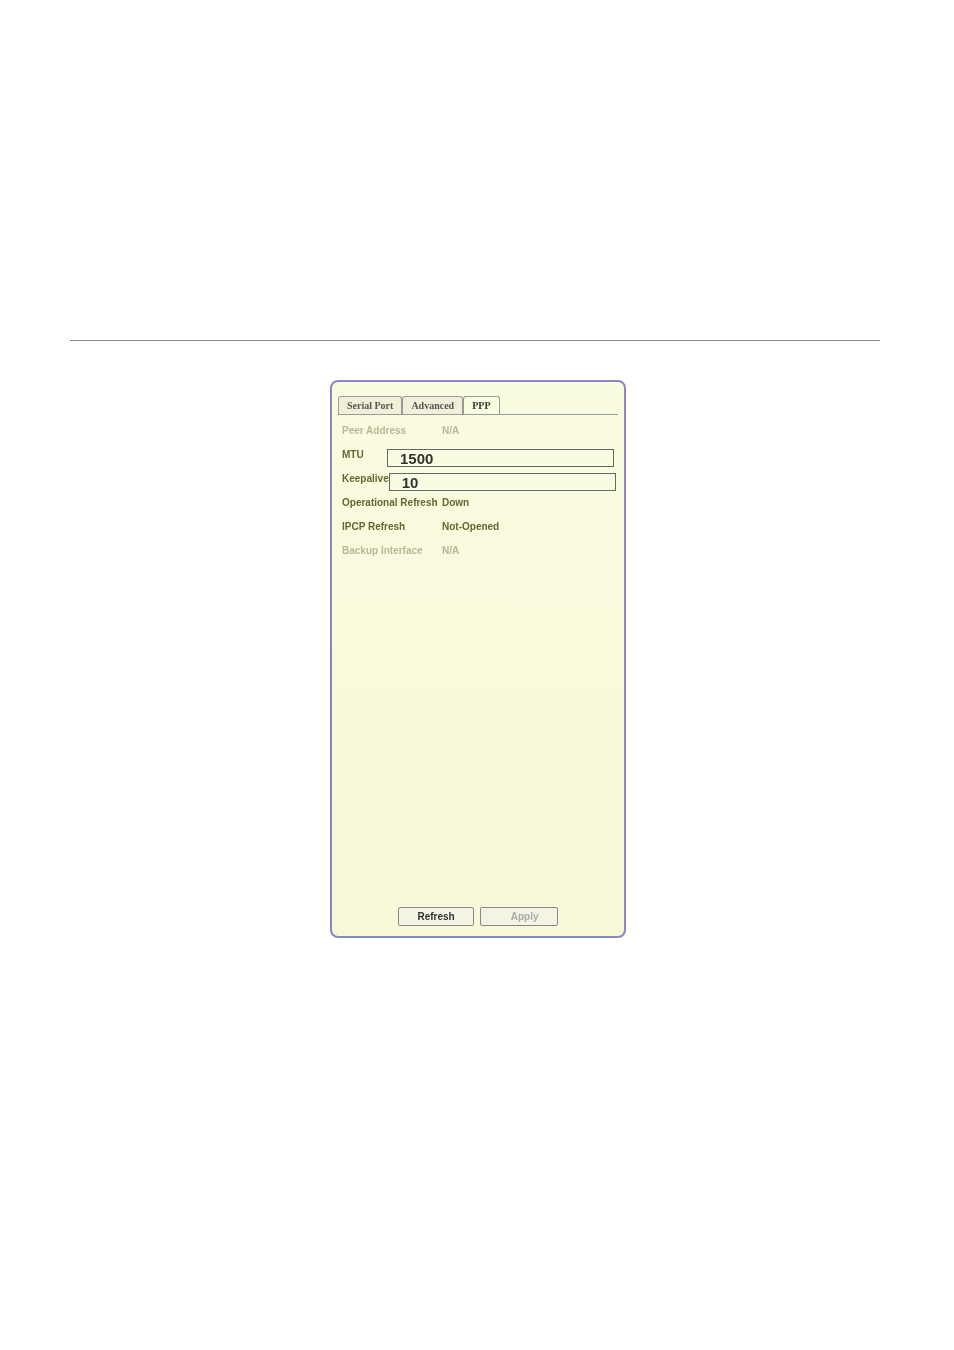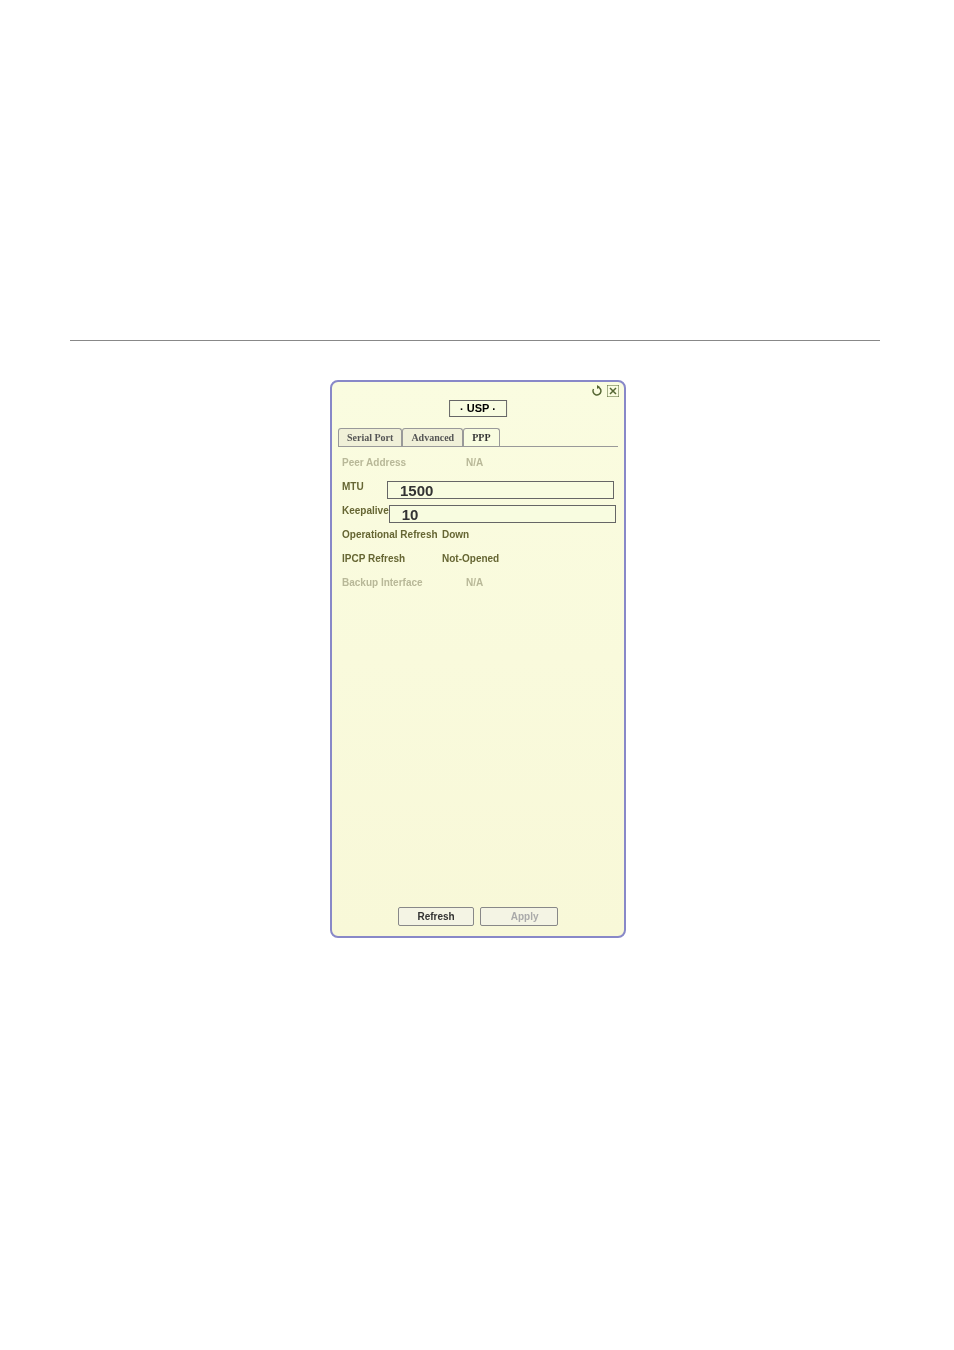--- a/index.html
+++ b/index.html
@@ -104,21 +104,20 @@
       color: #b8b898;
     }
     .field-value {
       font-size: 10px;
       font-weight: bold;
       color: #666633;
       flex: 1;
     }
     .field-value.disabled {
       color: #b8b898;
-      margin-left: 24px;
     }
     .field-input {
       flex: 1;
       font-size: 15px;
       font-weight: bold;
       color: #333;
       background: #f8fce0;
       border: 1px solid #666;
       padding: 1px 12px;
       height: 14px;
@@ -157,41 +156,20 @@
       height: 1px;
       background: #888;
     }
   </style>
 </head>
 <body>
 
 <div class="hr-line"></div>
 
 <div class="dialog">
-  <div class="dialog-header">
-    <div class="header-icons">
-      <div class="header-icon">
-        <svg width="12" height="12" viewBox="0 0 12 12">
-            <path d="M6 2 A4 4 0 1 1 2.5 4" fill="none" stroke="#556633" stroke-width="1.5"></path>
-            <path d="M6 0 L6 4 L9 2 Z" fill="#556633"></path>
-          </svg>
-      </div>
-      <div class="header-icon">
-        <svg width="12" height="12" viewBox="0 0 12 12">
-            <rect x="0" y="0" width="12" height="12" fill="none" stroke="#556633" stroke-width="1"></rect>
-            <path d="M3 3 L9 9 M9 3 L3 9" stroke="#556633" stroke-width="1.5"></path>
-          </svg>
-      </div>
-    </div>
-    <div class="title-box">
-      <span class="title-dot">·</span>
-      <span>USP</span>
-      <span class="title-dot">·</span>
-    </div>
-  </div>
 
   <div class="tabs">
     <div class="tab">Serial Port</div>
     <div class="tab">Advanced</div>
     <div class="tab active">PPP</div>
   </div>
 
   <div class="tab-content">
     <div class="field-row">
       <div class="field-label disabled">Peer Address</div>

